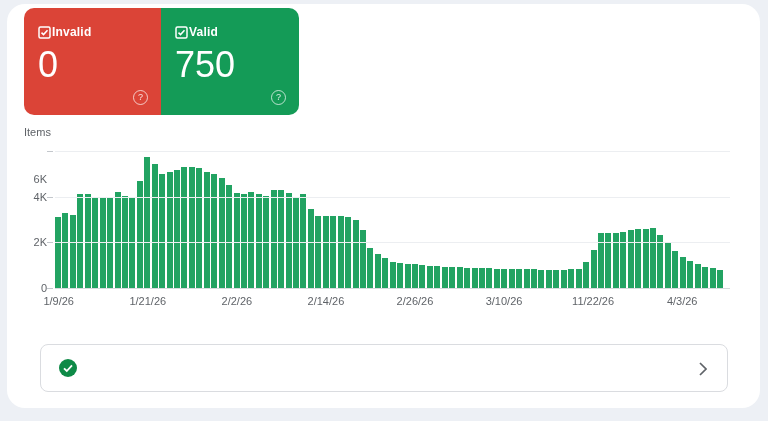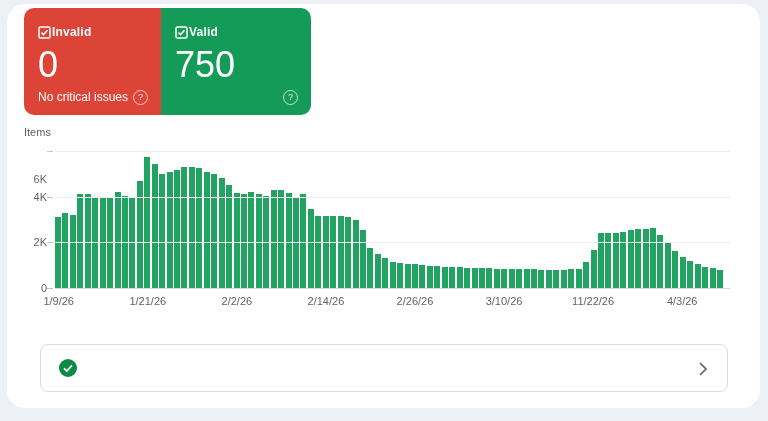--- a/index.html
+++ b/index.html
@@ -10,21 +10,21 @@
     -webkit-font-smoothing:antialiased;
   }
   .panel{
     position:absolute;left:7px;top:4px;width:753px;height:404px;
     background:#ffffff;border-radius:18px;
   }
   
   .cards{position:absolute;left:17px;top:4px;display:flex;border-radius:10px;overflow:hidden;}
   .card{height:107px;position:relative;color:#fff;box-sizing:border-box;padding:17px 14px 0 14px;cursor:pointer;}
   .card.invalid{width:137px;background:#db4437;}
-  .card.valid{width:150px;background:#149b57;}
+  .card.valid{width:138px;background:#149b57;}
   .card-head{display:flex;align-items:center;gap:1px;font-size:12px;font-weight:700;letter-spacing:.2px;}
   .checkbox{width:13px;height:13px;flex:0 0 auto;display:block;}
   .card-value{font-size:36px;line-height:38px;margin-top:7px;font-weight:400;}
   .card-sub{font-size:12px;margin-top:6px;}
   .help{
     position:absolute;right:13px;bottom:10px;width:13px;height:13px;
     border:1px solid rgba(255,255,255,.7);border-radius:50%;
     color:rgba(255,255,255,.85);font-size:9px;line-height:13px;text-align:center;cursor:pointer;
   }
   
@@ -55,21 +55,20 @@
   <div class="cards">
     <div class="card invalid">
       <div class="card-head">
         <svg class="checkbox" viewBox="0 0 13 13">
           <rect x="1" y="1" width="11" height="11" rx="1.5" fill="none" stroke="#ffffff" stroke-width="1.5"></rect>
           <path d="M3.5 6.6 L5.5 8.6 L9.5 4.2" fill="none" stroke="#ffffff" stroke-width="1.5"></path>
         </svg>
         <span>Invalid</span>
       </div>
       <div class="card-value">0</div>
-      <div class="card-sub">No critical issues</div>
       <div class="help">?</div>
     </div>
     <div class="card valid">
       <div class="card-head">
         <svg class="checkbox" viewBox="0 0 13 13">
           <rect x="1" y="1" width="11" height="11" rx="1.5" fill="none" stroke="#ffffff" stroke-width="1.5"></rect>
           <path d="M3.5 6.6 L5.5 8.6 L9.5 4.2" fill="none" stroke="#ffffff" stroke-width="1.5"></path>
         </svg>
         <span>Valid</span>
       </div>

